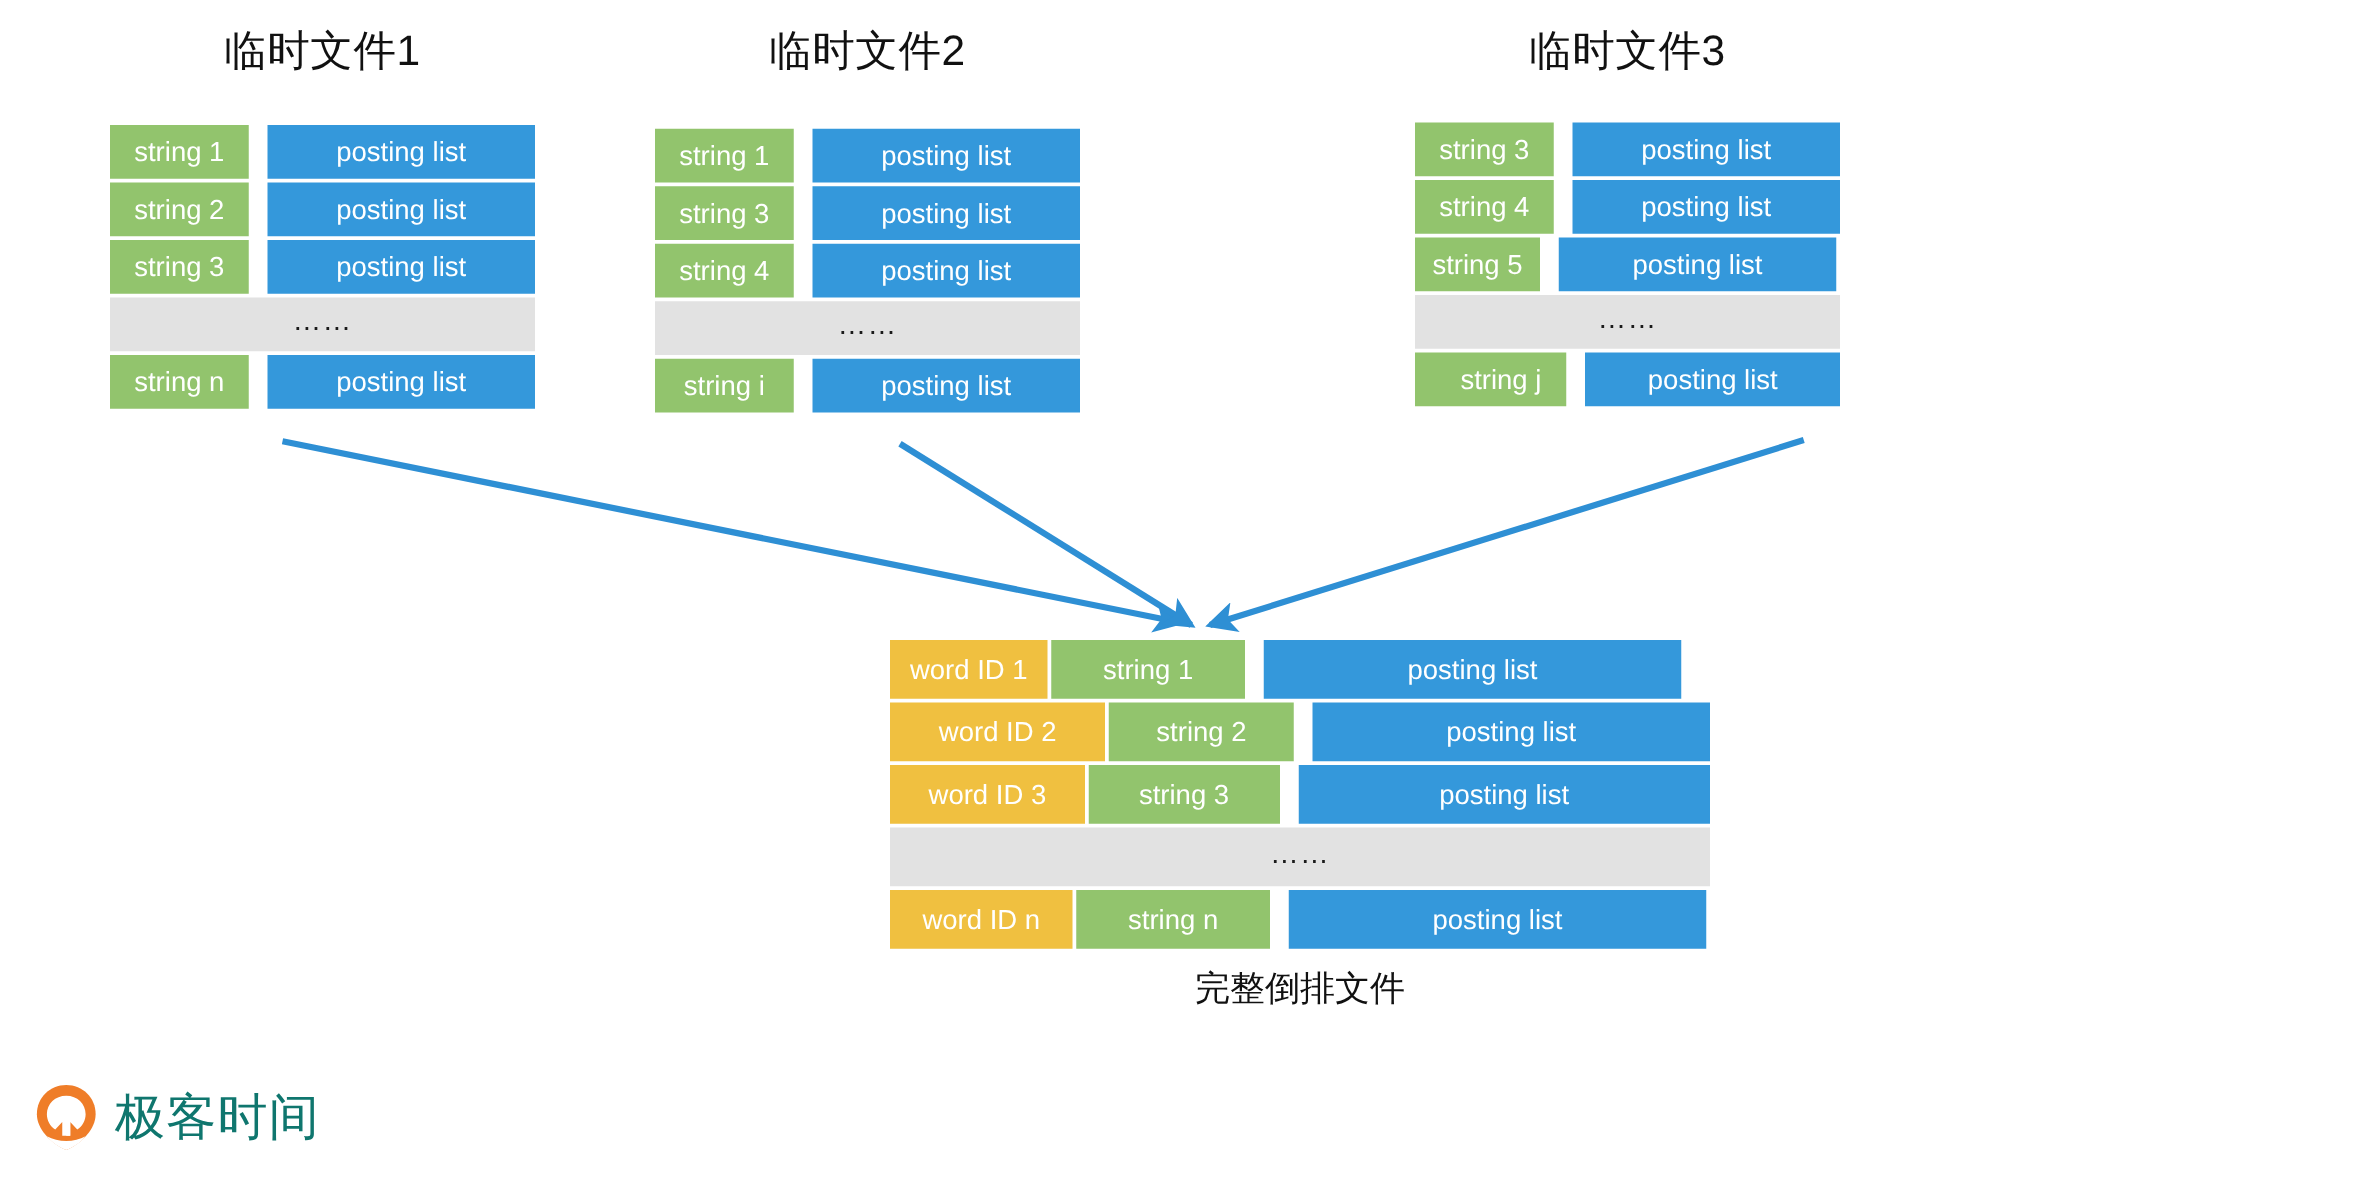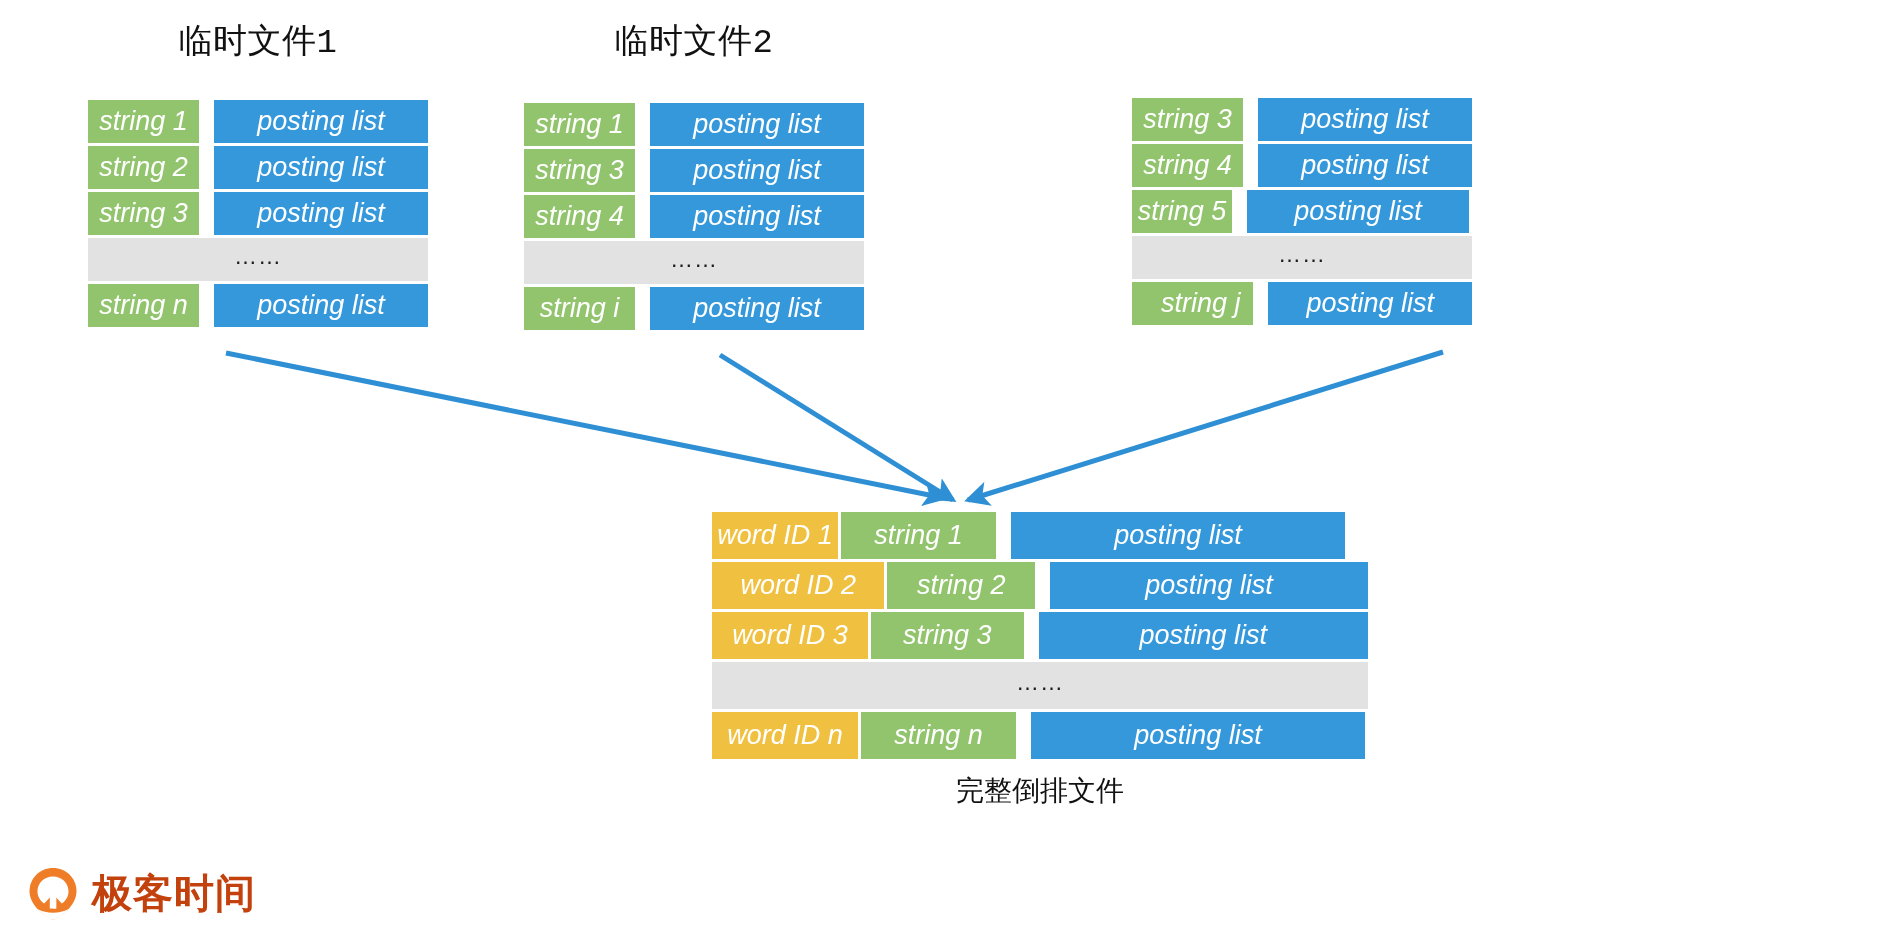--- a/index.html
+++ b/index.html
@@ -25,45 +25,43 @@
 
   
   .file-title {
     position: absolute;
     font-size: 34px;
     font-weight: 400;
     color: #111111;
     white-space: nowrap;
     letter-spacing: 0.5px;
     text-align: center;
-    font-family: Liberation Mono, monospace;
   }
 
   
   .temp-table {
     position: absolute;
     display: flex;
     flex-direction: column;
     gap: 3px;
   }
   .trow {
     display: flex;
     gap: 3px;
     height: 43px;
   }
   .cell {
     display: flex;
     align-items: center;
     justify-content: center;
     color: #ffffff;
-    font-size: 27px;
+    font-size: 22px;
     font-weight: 400;
     line-height: 1;
     white-space: nowrap;
-    font-style: italic;
   }
   .cell-string { background: #92c46d; }
   .cell-posting { background: #3498db; margin-left: 12px; }
   .cell-wordid  { background: #f0c040; }
 
   .ellipsis-row {
     height: 43px;
     background: #e2e2e2;
     display: flex;
     align-items: center;
@@ -122,33 +120,34 @@
     align-items: center;
     gap: 14px;
   }
   .logo-mark {
     width: 50px;
     height: 54px;
     position: relative;
   }
   .logo-text {
     font-size: 40px;
-    color: #c2410c;
+    color: #0f766e;
     letter-spacing: 1px;
     white-space: nowrap;
-    font-weight: 700;
+    font-weight: 400;
   }
 </style>
 </head>
 <body>
 
 <div class="canvas">
 
   <div class="file-title" style="left:88px; top:18px; width:340px;">临时文件1</div>
   <div class="file-title" style="left:524px; top:18px; width:340px;">临时文件2</div>
+  <div class="file-title" style="left:1132px; top:18px; width:340px;">临时文件3</div>
 
   <div class="temp-table" style="left:88px; top:100px; width:340px;">
     <div class="trow">
       <div class="cell cell-string" style="width:115px;">string 1</div>
       <div class="cell cell-posting" style="width:222px;">posting list</div>
     </div>
     <div class="trow">
       <div class="cell cell-string" style="width:115px;">string 2</div>
       <div class="cell cell-posting" style="width:222px;">posting list</div>
     </div>

